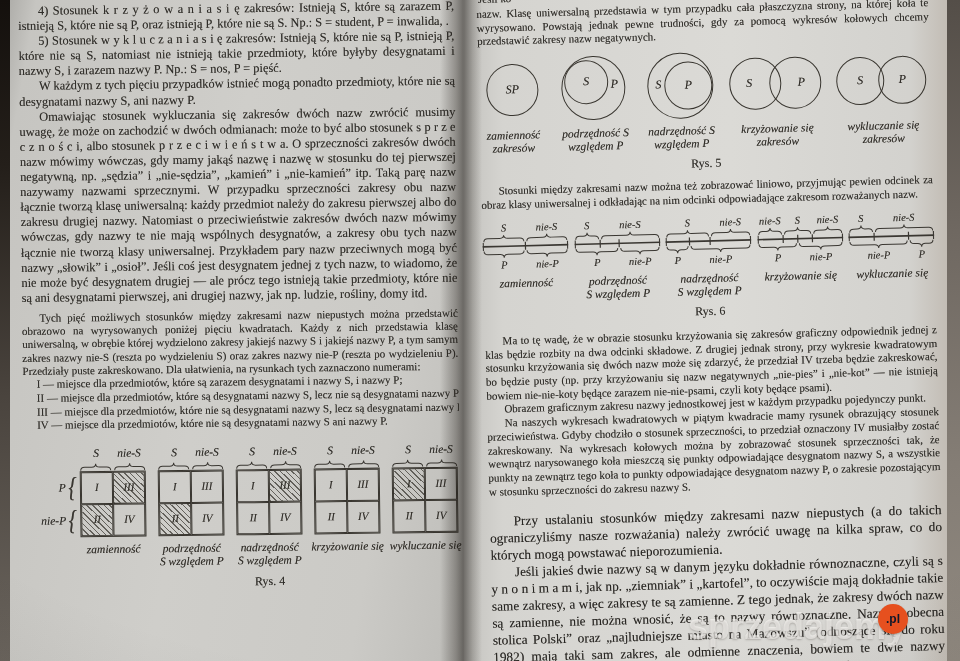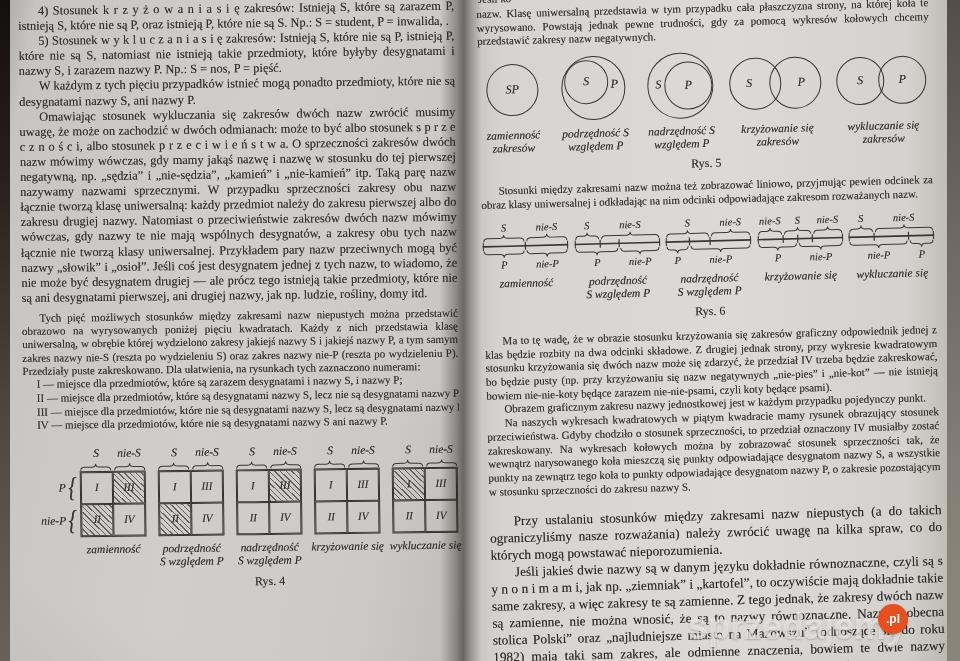--- a/index.html
+++ b/index.html
@@ -73,21 +73,21 @@
   .fig6-row{display:flex;justify-content:space-between;}
   .l-fig{display:flex;flex-direction:column;align-items:center;}
   .l-caption{margin-top:2px;}
   
   .watermark{position:absolute;left:688px;top:606px;z-index:30;width:230px;height:50px;}
   .wm-text{font-family:"Liberation Sans","DejaVu Sans",sans-serif;font-weight:700;font-size:36px;
     letter-spacing:0px;color:rgba(253,251,247,0.52);
     text-shadow:0 1px 2px rgba(95,90,83,0.35),0 0 1px rgba(255,255,255,0.35);}
   .wm-circle{position:absolute;left:190px;top:-2px;width:30px;height:30px;border-radius:50%;
     background:#e6501f;box-shadow:0 1px 2px rgba(40,30,20,0.3);display:flex;align-items:center;justify-content:center;
-    font-family:"Liberation Sans","DejaVu Sans",sans-serif;font-weight:700;font-size:12px;color:#ffffff;}
+    font-family:"Liberation Sans","DejaVu Sans",sans-serif;font-weight:700;font-size:12px;color:#0f172a;}
 </style>
 </head>
 <body>
 
 <div class="frame">
 
   <div class="page page-left">
     <div class="lp-content">
       <p class="para">4) Stosunek  k r z y ż o w a n i a   s i ę  zakresów: Istnieją S, które są zarazem P, istnieją S, które nie są P, oraz istnieją P, które nie są S. Np.: S = student, P = inwalida, .</p>
       <p class="para">5) Stosunek  w y k l u c z a n i a   s i ę  zakresów: Istnieją S, które nie są P, istnieją P, które nie są S, natomiast nie istnieją takie przedmioty, które byłyby desygnatami i nazwy S, i zarazem nazwy P. Np.: S = nos, P = pięść.</p>

